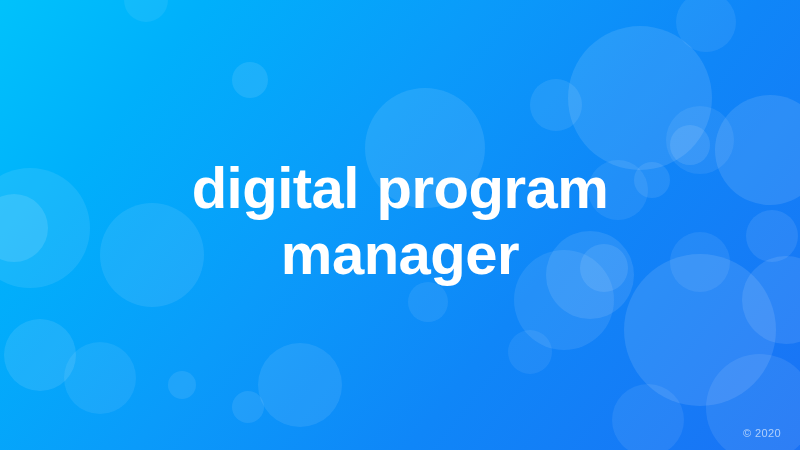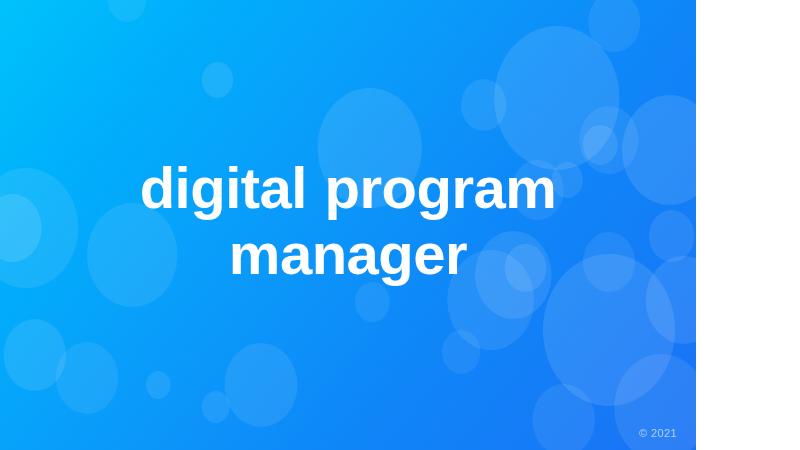--- a/index.html
+++ b/index.html
@@ -6,21 +6,21 @@
     margin: 0;
     padding: 0;
     background: #ffffff;
   }
   body {
     font-family: "Liberation Sans", sans-serif;
   }
 
   #slide {
     position: relative;
-    width: 696px;
+    width: 800px;
     height: 450px;
     overflow: hidden;
     background: linear-gradient(128deg, #00c2fb 0%, #00b0fb 18%, #0a9bfa 42%, #0f86f8 66%, #1a72f5 100%);
   }
 
   
   #bubbles {
     position: absolute;
     inset: 0;
     width: 100%;
@@ -103,15 +103,15 @@
       <circle cx="760" cy="408" r="54" fill="#ffffff" fill-opacity="0.09"></circle>
       <circle cx="648" cy="420" r="36" fill="#ffffff" fill-opacity="0.08"></circle>
       <circle cx="772" cy="236" r="26" fill="#ffffff" fill-opacity="0.09"></circle>
       <circle cx="530" cy="352" r="22" fill="#ffffff" fill-opacity="0.07"></circle>
     </svg>
 
   <div id="title-block">
     <h1 id="slide-title">digital program manager</h1>
   </div>
 
-  <div id="copyright">© 2021</div>
+  <div id="copyright">© 2020</div>
 
 </div>
 
 </body></html>

